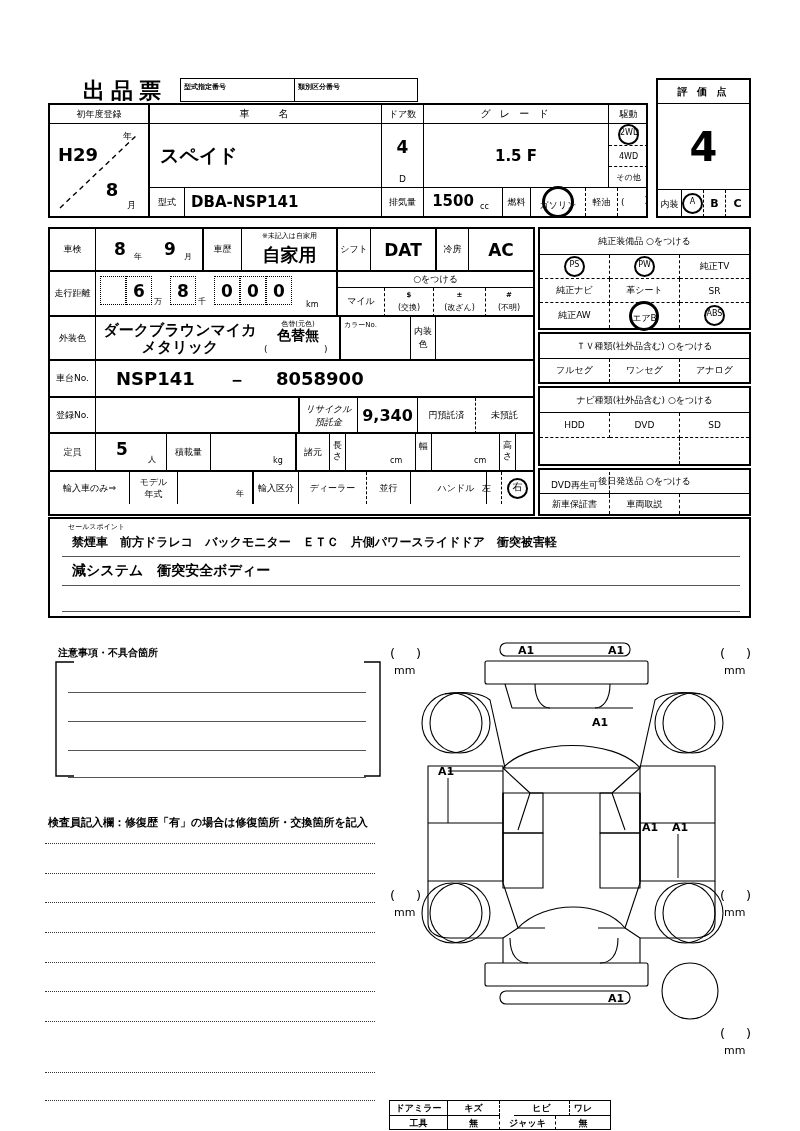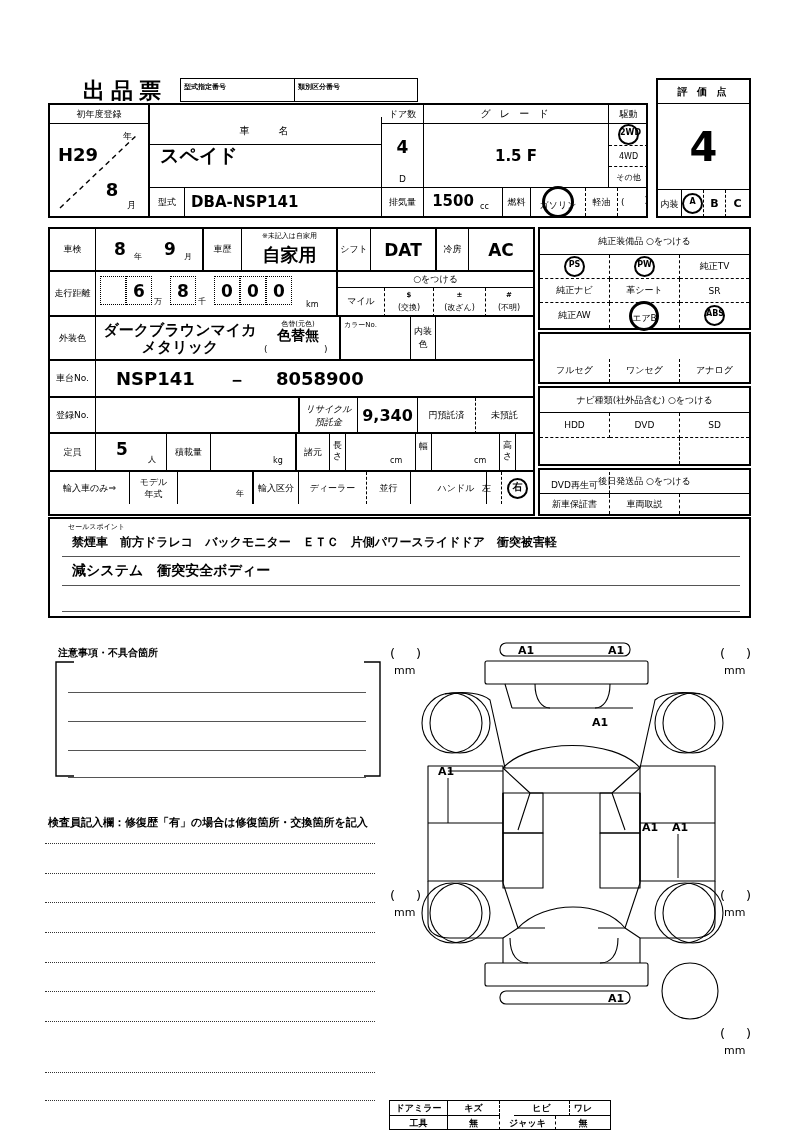--- a/index.html
+++ b/index.html
@@ -26,21 +26,21 @@
   .lbl8{font-size:8px;}
   .lbl7{font-size:7px;}
 
   .title{font-size:22px;font-weight:bold;letter-spacing:6px;}
   .hdrlbl{font-size:10px;letter-spacing:3px;}
 
   .big{font-size:18px;font-weight:bold;}
   .sm{font-size:11px;font-weight:bold;}
 
   .circ{display:inline-block;border:2.5px solid #000;border-radius:50%;
-        width:20px;height:20px;line-height:16px;text-align:center;font-size:9px;font-weight:bold;}
+        width:20px;height:20px;line-height:16px;text-align:center;font-size:9px;font-weight:normal;}
   .circ-sm{width:17px;height:17px;line-height:13px;font-size:8px;border-width:2.5px;}
   .ringwrap{position:relative;display:inline-block;}
   .ring{position:absolute;border:3px solid #000;border-radius:50%;
         left:50%;top:50%;transform:translate(-50%,-50%);pointer-events:none;}
 
   .solidline{position:absolute;border-bottom:1px solid #555;}
   .dotline{position:absolute;border-bottom:1.6px dotted #333;}
 
   svg{display:block;}
 </style>
@@ -79,21 +79,21 @@
     <div class="ab br2" style="left:0px;top:19px;width:100px;height:92px;">
       <svg width="100" height="92" style="position:absolute;left:0;top:0;">
         <line x1="10" y1="84" x2="88" y2="10" stroke="#000" stroke-width="1.4" stroke-dasharray="5,4"></line>
       </svg>
       <div class="ab big" style="left:8px;top:20px;width:54px;height:22px;text-align:left;">H29</div>
       <div class="ab lbl" style="left:73px;top:6px;width:16px;height:12px;">年</div>
       <div class="ab big" style="left:52px;top:55px;width:20px;height:22px;text-align:center;">8</div>
       <div class="ab lbl" style="left:77px;top:75px;width:16px;height:12px;">月</div>
     </div>
 
-    <div class="ab bb1 br1 hdrlbl ctr" style="left:100px;top:12px;width:232px;height:28px;">車　　名</div>
+    <div class="ab bb1 br1 hdrlbl ctr" style="left:100px;top:0px;width:232px;height:19px;">車　　名</div>
     <div class="ab br1 bb1 lft" style="left:100px;top:19px;width:232px;height:64px;font-size:19px;font-weight:bold;padding-left:10px;">スペイド</div>
 
     <div class="ab bb1 br1 lbl ctr" style="left:332px;top:0px;width:42px;height:19px;">ドア数</div>
     <div class="ab br1 bb1" style="left:332px;top:19px;width:42px;height:64px;">
       <div class="ab ctr" style="left:0;top:10px;width:41px;height:26px;font-size:17px;font-weight:bold;">4</div>
       <div class="ab ctr lbl" style="left:0;top:48px;width:41px;height:13px;">D</div>
     </div>
 
     <div class="ab bb1 br1 hdrlbl ctr" style="left:374px;top:0px;width:185px;height:19px;">グ レ ー ド</div>
     <div class="ab br1 bb1 ctr" style="left:374px;top:19px;width:185px;height:64px;font-size:15px;font-weight:bold;">1.5 F</div>
@@ -274,20 +274,21 @@
         <span class="lbl">エアB</span>
         <span class="ring" style="width:24px;height:24px;"></span>
       </span>
     </div>
     <div class="ab ctr" style="left:140px;top:74px;width:69px;height:25px;">
       <span class="circ circ-sm">ABS</span>
     </div>
   </div>
 
   <div class="ab b2" style="left:538px;top:332px;width:213px;height:52px;">
+    <div class="ab lbl ctr bb1" style="left:0;top:0;width:209px;height:25px;">ＴＶ種類(社外品含む) ○をつける</div>
     <div class="ab ctr dr lbl" style="left:0;top:25px;width:70px;height:23px;">フルセグ</div>
     <div class="ab ctr dr lbl" style="left:70px;top:25px;width:70px;height:23px;">ワンセグ</div>
     <div class="ab ctr lbl" style="left:140px;top:25px;width:69px;height:23px;">アナログ</div>
   </div>
 
   <div class="ab b2" style="left:538px;top:386px;width:213px;height:80px;">
     <div class="ab lbl ctr bb1" style="left:0;top:0;width:209px;height:25px;">ナビ種類(社外品含む) ○をつける</div>
     <div class="ab ctr dr db lbl" style="left:0;top:25px;width:70px;height:25px;">HDD</div>
     <div class="ab ctr dr db lbl" style="left:70px;top:25px;width:70px;height:25px;">DVD</div>
     <div class="ab ctr db lbl" style="left:140px;top:25px;width:69px;height:25px;">SD</div>

